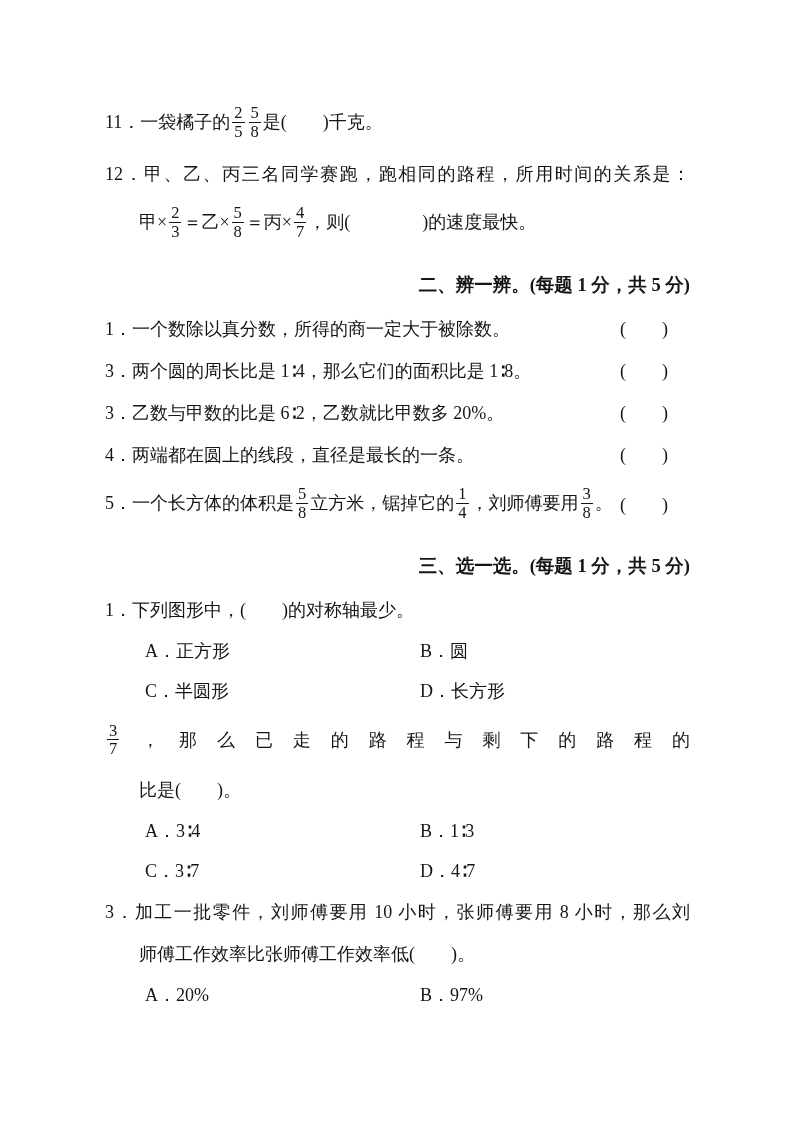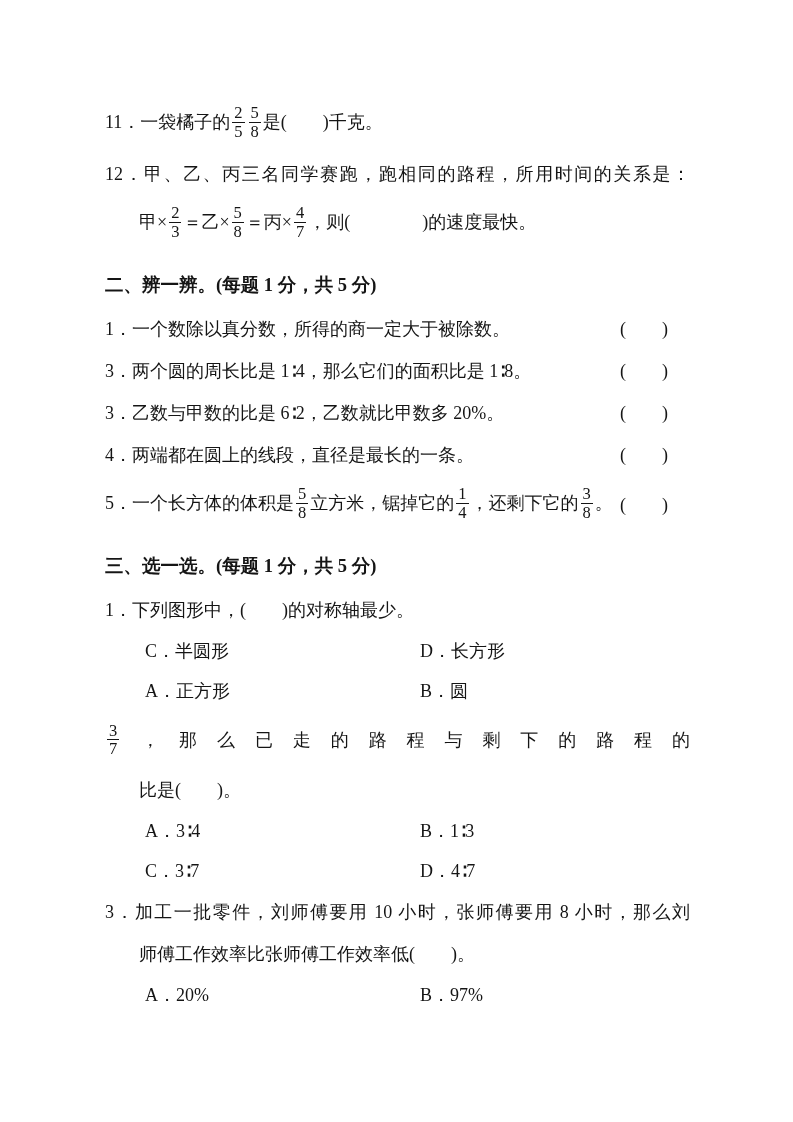--- a/index.html
+++ b/index.html
@@ -19,21 +19,21 @@
     font-size: 18px;
   }
   .row {
     position: relative;
     min-height: 42px;
     display: flex;
     align-items: center;
   }
   .row .parts { white-space: nowrap; line-height: 24px; }
   .row.tall { min-height: 58px; }
-  .row.header { min-height: 46px; margin-top: 9px; font-weight: bold; font-size: 18.5px; }
+  .row.header { min-height: 46px; margin-top: 9px; font-weight: bold; font-size: 18.5px; justify-content: flex-end; }
   .row.continuation { padding-left: 34px; }
   .row.options { padding-left: 40px; min-height: 40px; }
   .row.justify { display: block; text-align: justify; text-align-last: justify; }
   .row.justify .parts { white-space: normal; display: block; width: 100%; line-height: 42px; }
   .row.justify.tall .parts { line-height: 58px; }
   .opt-a { display: inline-block; width: 275px; white-space: nowrap; }
   .opt-b { display: inline-block; white-space: nowrap; }
   .frac {
     display: inline-flex;
     flex-direction: column;
@@ -102,39 +102,39 @@
         <span class="parts"><span>4．两端都在圆上的线段，直径是最长的一条。</span></span>
         <span class="answer-paren">(　　)</span>
       </div>
       <div class="row question tall">
         <span class="parts"><span>5．一个长方体的体积是</span><span class="frac">
             <span class="num">5</span>
             <span class="den">8</span>
           </span><span>立方米，锯掉它的</span><span class="frac">
             <span class="num">1</span>
             <span class="den">4</span>
-          </span><span>，还剩下它的</span><span class="frac">
+          </span><span>，刘师傅要用</span><span class="frac">
             <span class="num">3</span>
             <span class="den">8</span>
           </span><span>。</span></span>
         <span class="answer-paren">(　　)</span>
       </div>
       <div class="row header">
         <span class="parts"><span>三、选一选。(每题 1 分，共 5 分)</span></span>
       </div>
       <div class="row question">
         <span class="parts"><span>1．下列图形中，(　　)的对称轴最少。</span></span>
       </div>
       <div class="row options">
+        <span class="opt-a">A．正方形</span>
+        <span class="opt-b">B．圆</span>
+      </div>
+      <div class="row options">
         <span class="opt-a">C．半圆形</span>
         <span class="opt-b">D．长方形</span>
-      </div>
-      <div class="row options">
-        <span class="opt-a">A．正方形</span>
-        <span class="opt-b">B．圆</span>
       </div>
       <div class="row question justify tall">
         <span class="parts"><span class="frac">
             <span class="num">3</span>
             <span class="den">7</span>
           </span><span>，那么已走的路程与剩下的路程的</span></span>
       </div>
       <div class="row continuation">
         <span class="parts"><span>比是(　　)。</span></span>
       </div>

